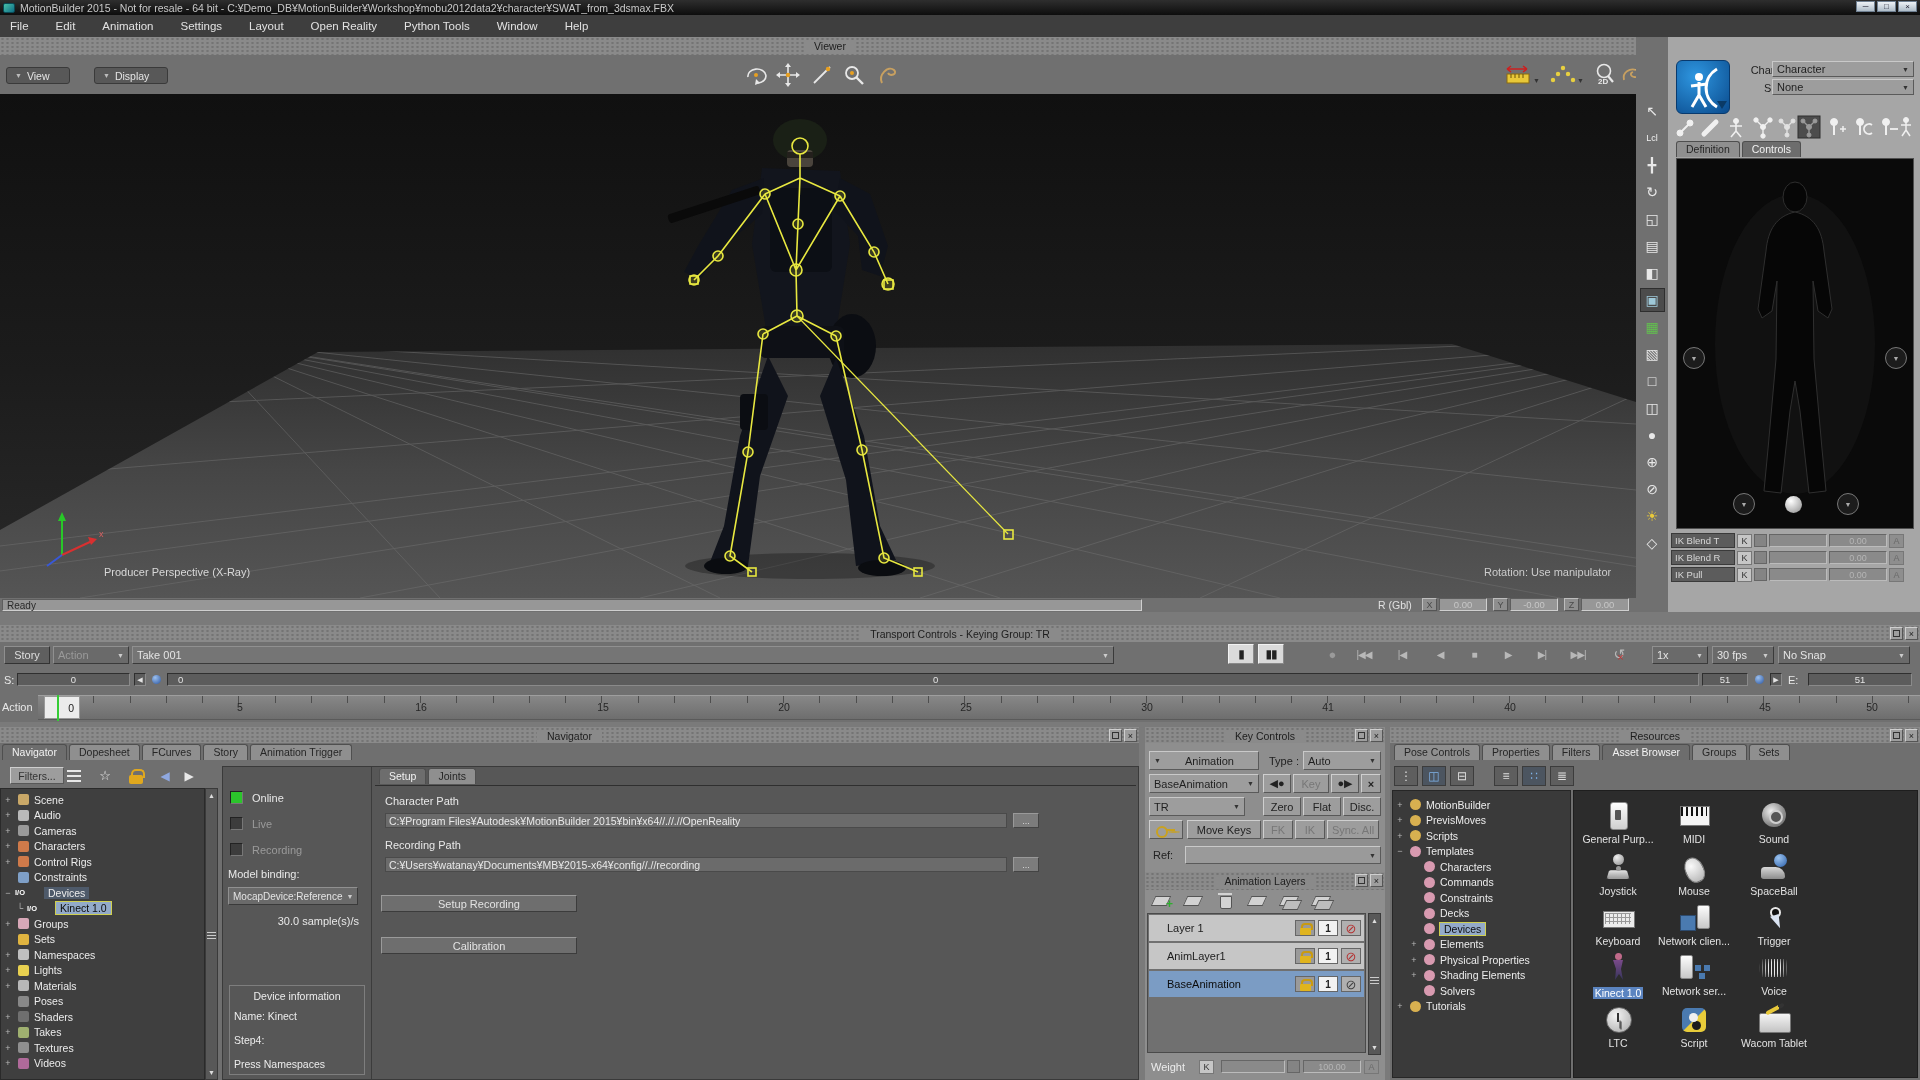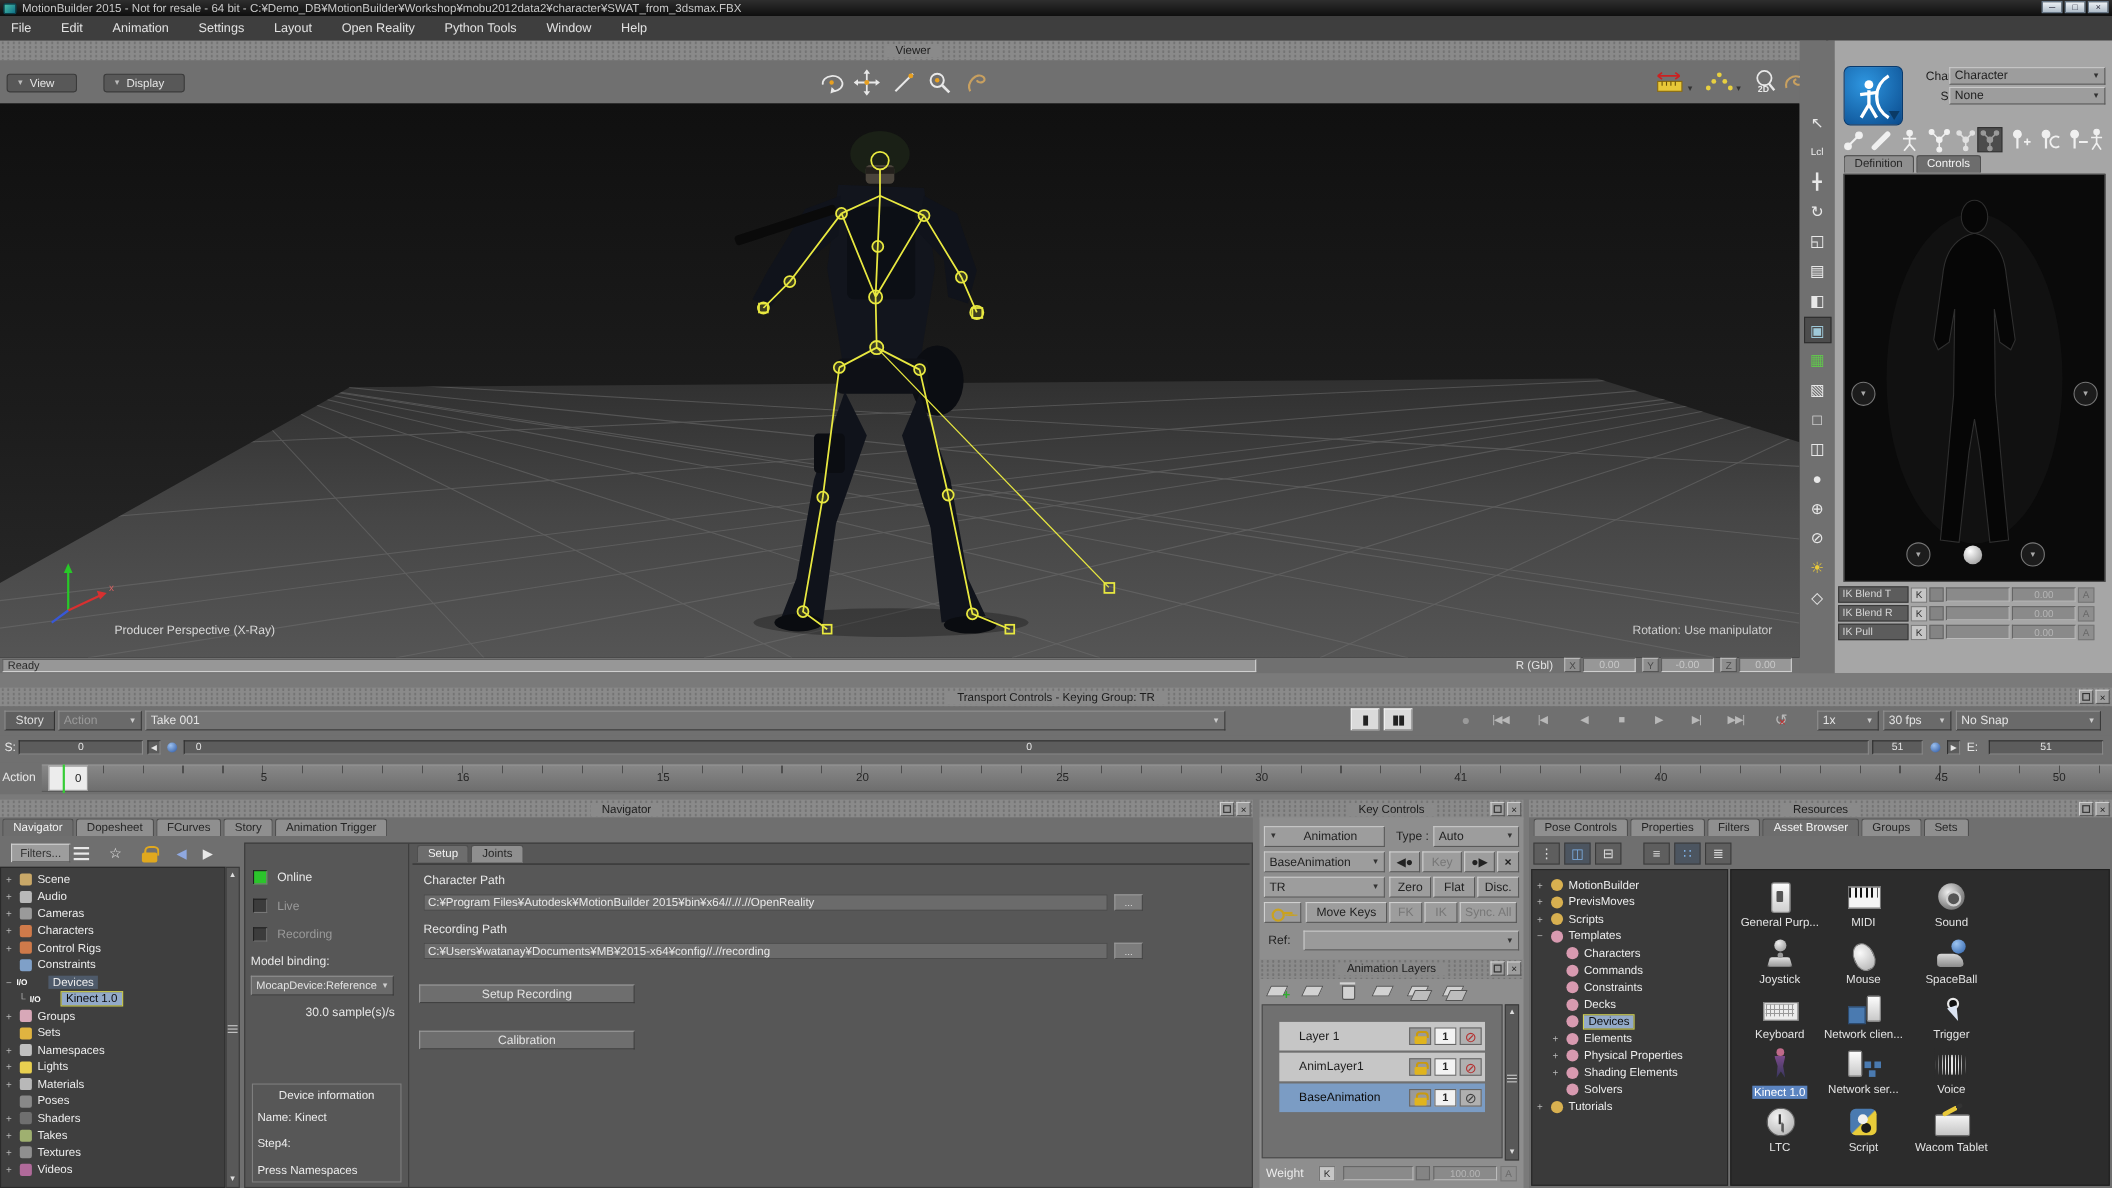--- a/index.html
+++ b/index.html
@@ -126,21 +126,21 @@
 .keyic::before{content:"";position:absolute;left:0;top:2px;width:8px;height:8px;border:2px solid #caa21e;border-radius:50%}
 .keyic::after{content:"";position:absolute;left:10px;top:5px;width:9px;height:2px;background:#caa21e;box-shadow:5px 2px 0 -0.5px #caa21e,2px 2px 0 -0.5px #caa21e}
 .alhdr{position:absolute;left:0;top:129px;width:240px}
 .mics{position:absolute;left:4px;top:148px;display:flex;gap:8px}
 .mic{width:24px;height:18px;position:relative}
 .mic::before{content:"";position:absolute;left:4px;top:5px;width:14px;height:8px;background:#d2d2d2;transform:skewX(-25deg);border:1px solid #555}
 .mic.mnew::after{content:"+";position:absolute;right:0px;bottom:-2px;color:#2eae2e;font-weight:bold;font-size:12px}
 .mic.mtrash::before{left:7px;top:5px;width:10px;height:11px;transform:none;border-radius:0 0 2px 2px}
 .mic.mtrash::after{content:"";position:absolute;left:5px;top:2px;width:14px;height:2px;background:#d2d2d2}
 .mic.mstack::after{content:"";position:absolute;left:7px;top:9px;width:14px;height:8px;background:#bdbdbd;transform:skewX(-25deg);border:1px solid #555}
-.llist{position:absolute;left:2px;top:170px;width:219px;height:140px;background:#707070;border:1px solid #4a4a4a;padding:15px;display:flex;flex-direction:column;gap:2px}
+.llist{position:absolute;left:2px;top:170px;width:219px;height:140px;background:#707070;border:1px solid #4a4a4a;padding:1px;display:flex;flex-direction:column;gap:2px}
 .lrow{height:26px;background:#c6c6c6;display:flex;align-items:center;font-size:11px;color:#1c1c1c}
 .lrow.sel{background:#7b9cc4;color:#0c0c0c}
 .lname{margin-left:18px;flex:1}
 .lbox{width:20px;height:16px;margin-right:3px;background:#9a9a9a;border:1px solid #666;display:flex;align-items:center;justify-content:center;position:relative}
 .llock::before{content:"";position:absolute;left:5px;top:2px;width:8px;height:5px;border:2px solid #c99a10;border-bottom:none;border-radius:4px 4px 0 0}
 .llock::after{content:"";position:absolute;left:4px;top:7px;width:11px;height:7px;background:#e0b41e;border-radius:1px}
 .lone{background:#f2f2f2;font-weight:bold;font-size:10px;color:#222}
 .lno{color:#b43030;font-size:13px;background:#b0b0b0}
 .lrow.sel .lno{color:#3f3f3f}
 .wrow{position:absolute;left:0;top:315px;width:240px;height:20px;font-size:11px;color:#ececec}
@@ -853,21 +853,21 @@
         <span class="chev">▼</span>
       </div>
     <div class="dd" style="left:4px;top:31px;width:110px">
         <span>BaseAnimation</span>
         <span class="chev">▼</span>
       </div>
     <div class="btn" style="left:118px;top:31px;width:28px">◀●</div>
     <div class="btn dis" style="left:148px;top:31px;width:36px">Key</div>
     <div class="btn" style="left:186px;top:31px;width:28px">●▶</div>
     <div class="btn" style="left:216px;top:31px;width:20px;font-weight:bold">×</div>
-    <div class="dd" style="left:4px;top:54px;width:110px">
+    <div class="dd" style="left:4px;top:54px;width:96px">
         <span>TR</span>
         <span class="chev">▼</span>
       </div>
     <div class="btn" style="left:118px;top:54px;width:38px">Zero</div>
     <div class="btn" style="left:158px;top:54px;width:38px">Flat</div>
     <div class="btn" style="left:198px;top:54px;width:38px">Disc.</div>
     <div class="btn" style="left:4px;top:77px;width:34px">
         <span class="keyic"></span>
       </div>
     <div class="btn" style="left:42px;top:77px;width:74px">Move Keys</div>

